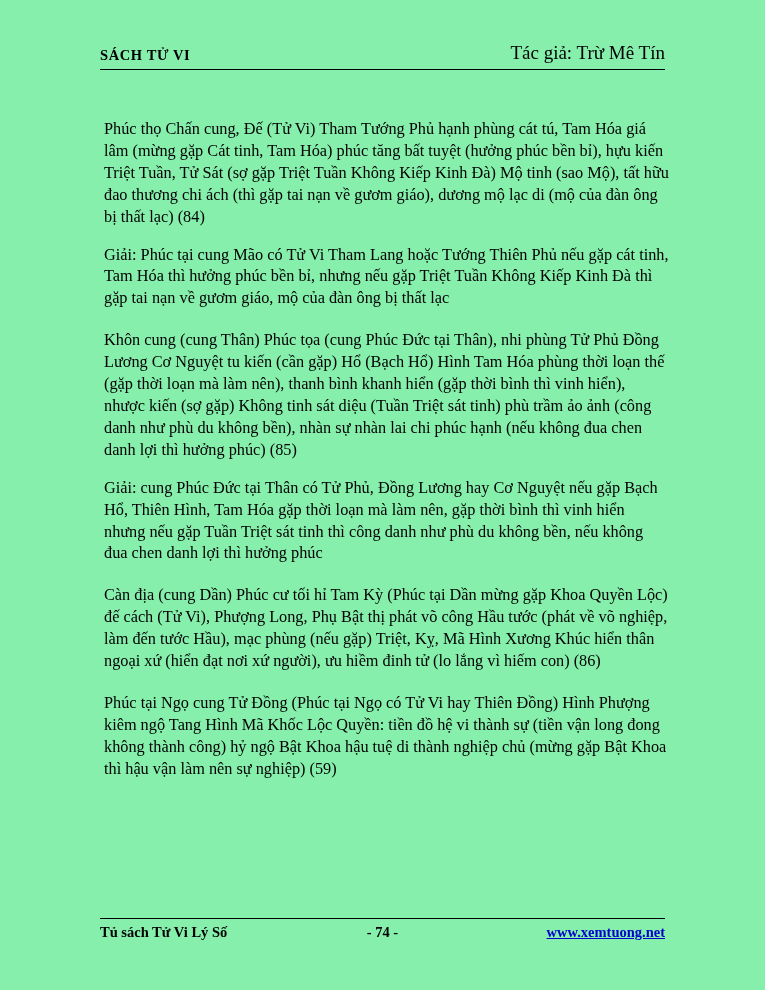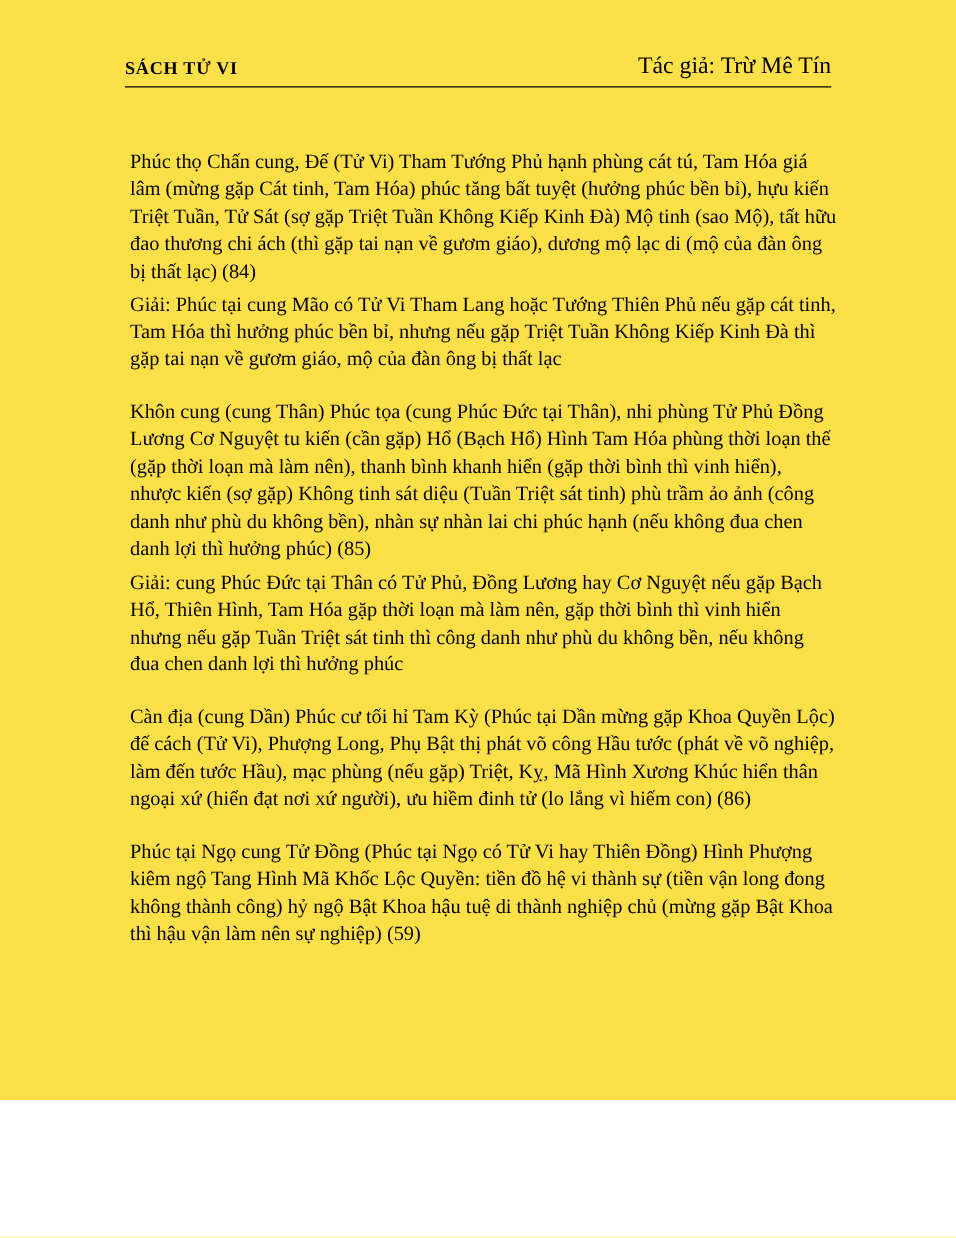--- a/index.html
+++ b/index.html
@@ -3,22 +3,22 @@
 <meta charset="utf-8">
 <style>
   html, body {
     margin: 0;
     padding: 0;
     background: #ffffff;
   }
   .page {
     position: relative;
     width: 765px;
-    height: 880px;
-    background: #fde047;
+    height: 990px;
+    background: #86efac;
     font-family: "Liberation Serif", serif;
     color: #000000;
     box-sizing: border-box;
     overflow: hidden;
   }
   .header {
     position: absolute;
     left: 100px;
     top: 42px;
     width: 565px;
@@ -42,21 +42,21 @@
     top: 118px;
     width: 566px;
     font-size: 16.3px;
     line-height: 1.345;
     text-align: left;
   }
   .para {
     margin: 0;
   }
   .para + .para {
-    margin-top: 5px;
+    margin-top: 16px;
   }
   .block-gap {
     height: 20px;
   }
   .footer {
     position: absolute;
     left: 100px;
     top: 918px;
     width: 565px;
     border-top: 1.3px solid #000;
@@ -100,18 +100,19 @@
     <p class="para">Khôn cung (cung Thân) Phúc tọa (cung Phúc Đức tại Thân), nhi phùng Tử Phủ Đồng Lương Cơ Nguyệt tu kiến (cần gặp) Hổ (Bạch Hổ) Hình Tam Hóa phùng thời loạn thế (gặp thời loạn mà làm nên), thanh bình khanh hiển (gặp thời bình thì vinh hiển), nhược kiến (sợ gặp) Không tinh sát diệu (Tuần Triệt sát tinh) phù trầm ảo ảnh (công danh như phù du không bền), nhàn sự nhàn lai chi phúc hạnh (nếu không đua chen danh lợi thì hưởng phúc) (85)</p>
     <p class="para">Giải: cung Phúc Đức tại Thân có Tử Phủ, Đồng Lương hay Cơ Nguyệt nếu gặp Bạch Hổ, Thiên Hình, Tam Hóa gặp thời loạn mà làm nên, gặp thời bình thì vinh hiển nhưng nếu gặp Tuần Triệt sát tinh thì công danh như phù du không bền, nếu không đua chen danh lợi thì hưởng phúc</p>
     <div class="block-gap"></div>
     <p class="para">Càn địa (cung Dần) Phúc cư tối hỉ Tam Kỳ (Phúc tại Dần mừng gặp Khoa Quyền Lộc) đế cách (Tử Vi), Phượng Long, Phụ Bật thị phát võ công Hầu tước (phát về võ nghiệp, làm đến tước Hầu), mạc phùng (nếu gặp) Triệt, Kỵ, Mã Hình Xương Khúc hiển thân ngoại xứ (hiển đạt nơi xứ người), ưu hiềm đinh tử (lo lắng vì hiếm con) (86)</p>
     <div class="block-gap"></div>
     <p class="para">Phúc tại Ngọ cung Tử Đồng (Phúc tại Ngọ có Tử Vi hay Thiên Đồng) Hình Phượng kiêm ngộ Tang Hình Mã Khốc Lộc Quyền: tiền đồ hệ vi thành sự (tiền vận long đong không thành công) hỷ ngộ Bật Khoa hậu tuệ di thành nghiệp chủ (mừng gặp Bật Khoa  thì hậu vận làm nên sự nghiệp) (59)</p>
   </div>
 
   <div class="footer">
     <div class="footer-left">Tủ sách Tử Vi Lý Số</div>
+    <div class="footer-center">- 74 -</div>
     <div class="footer-right">
       <a href="#">www.xemtuong.net</a>
     </div>
   </div>
 
 </div>
 
 </body></html>

